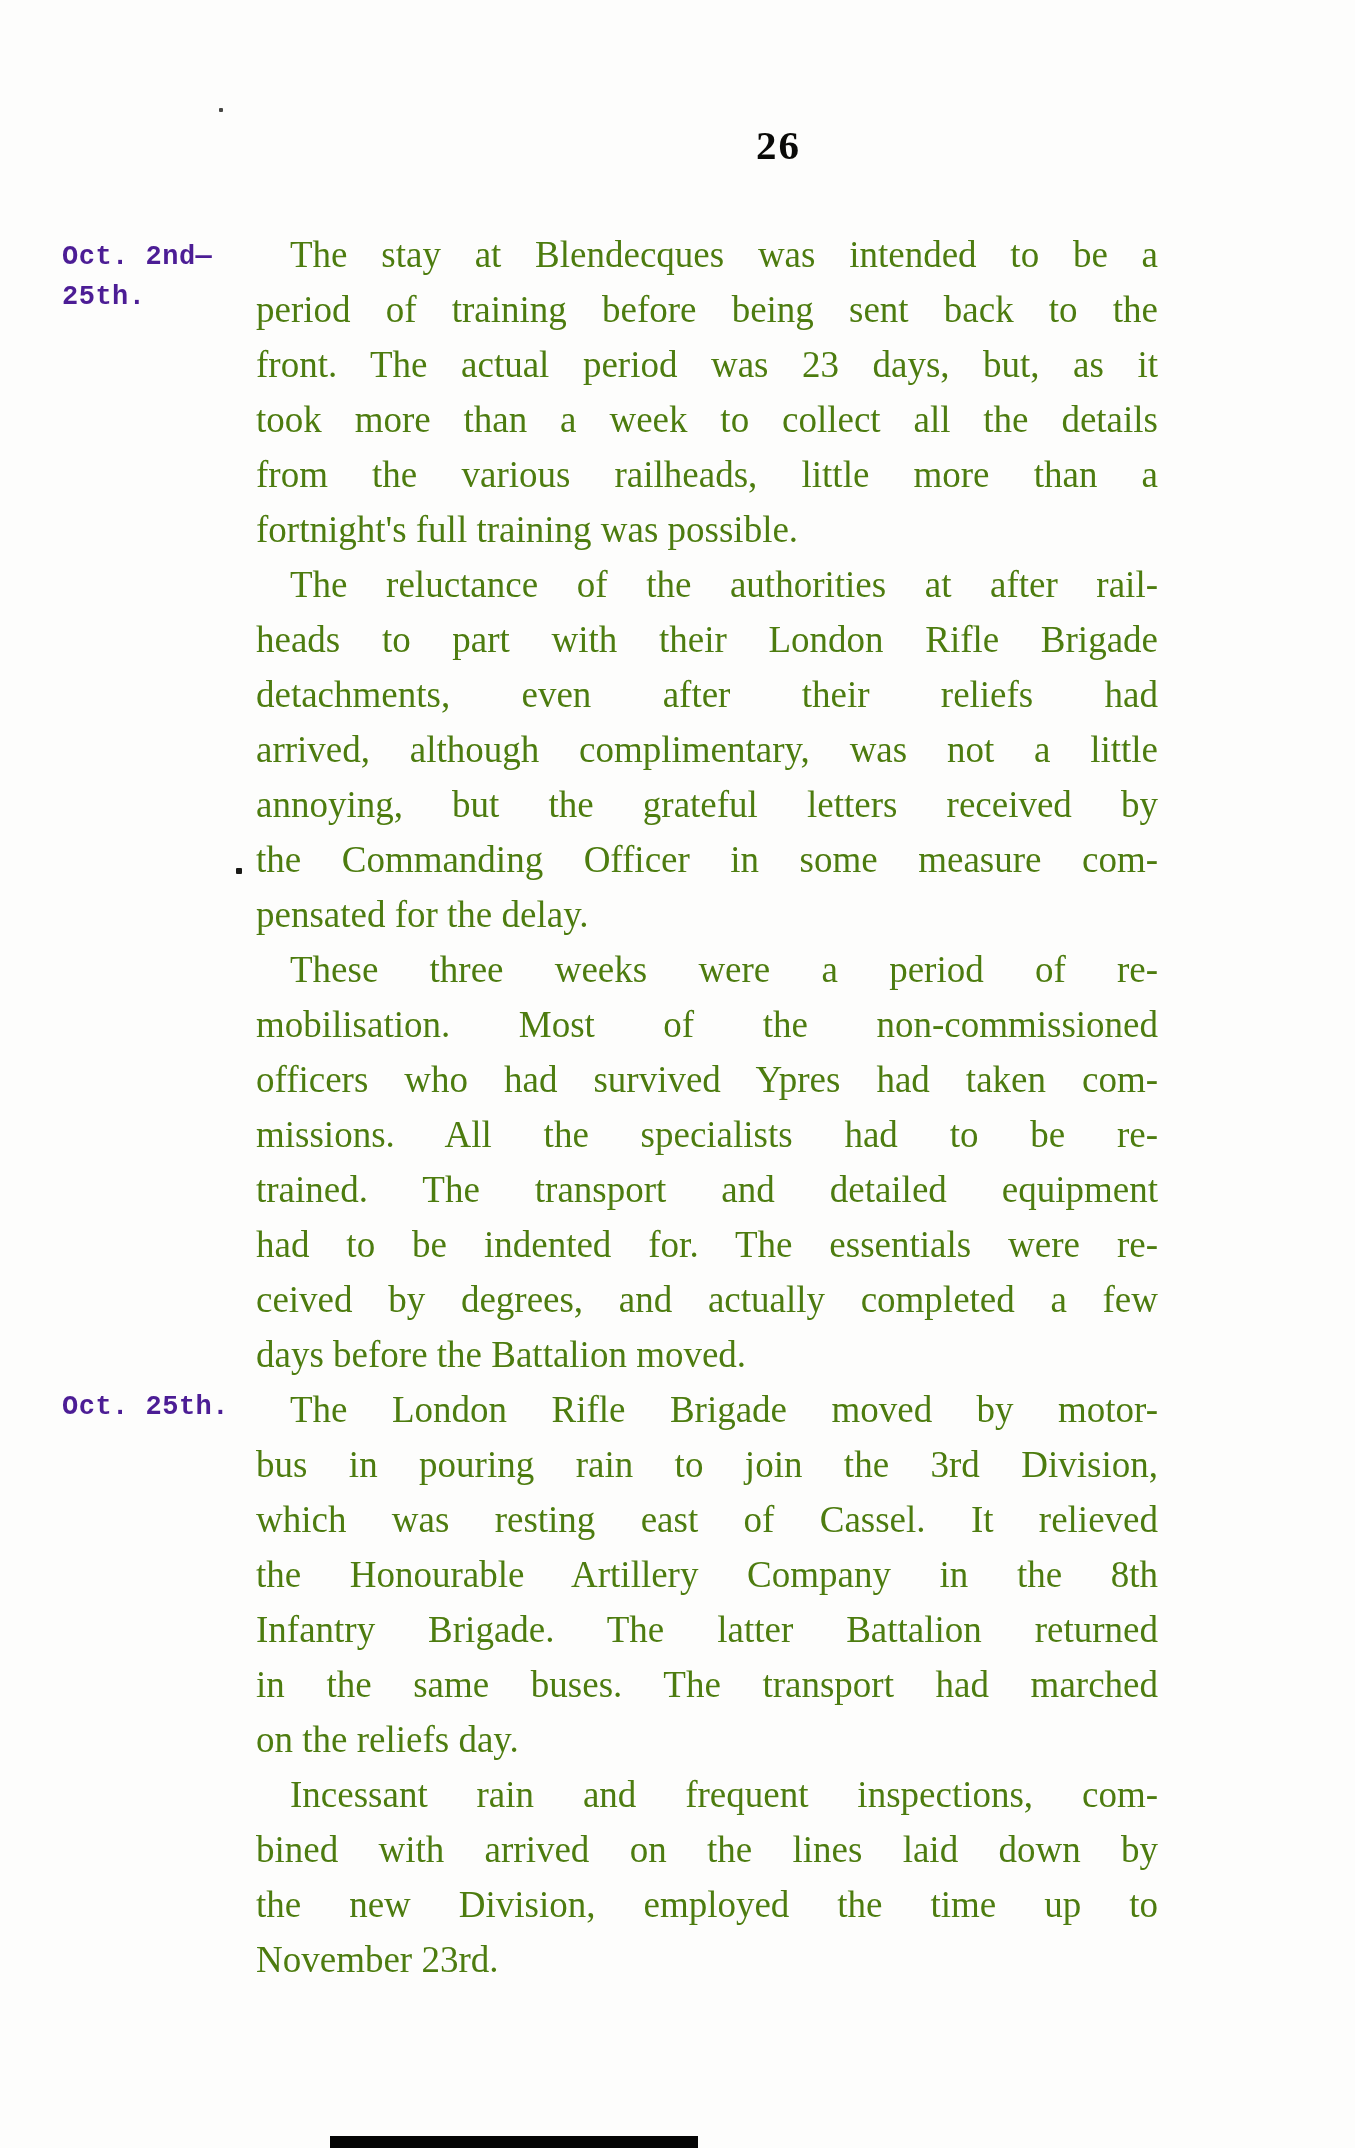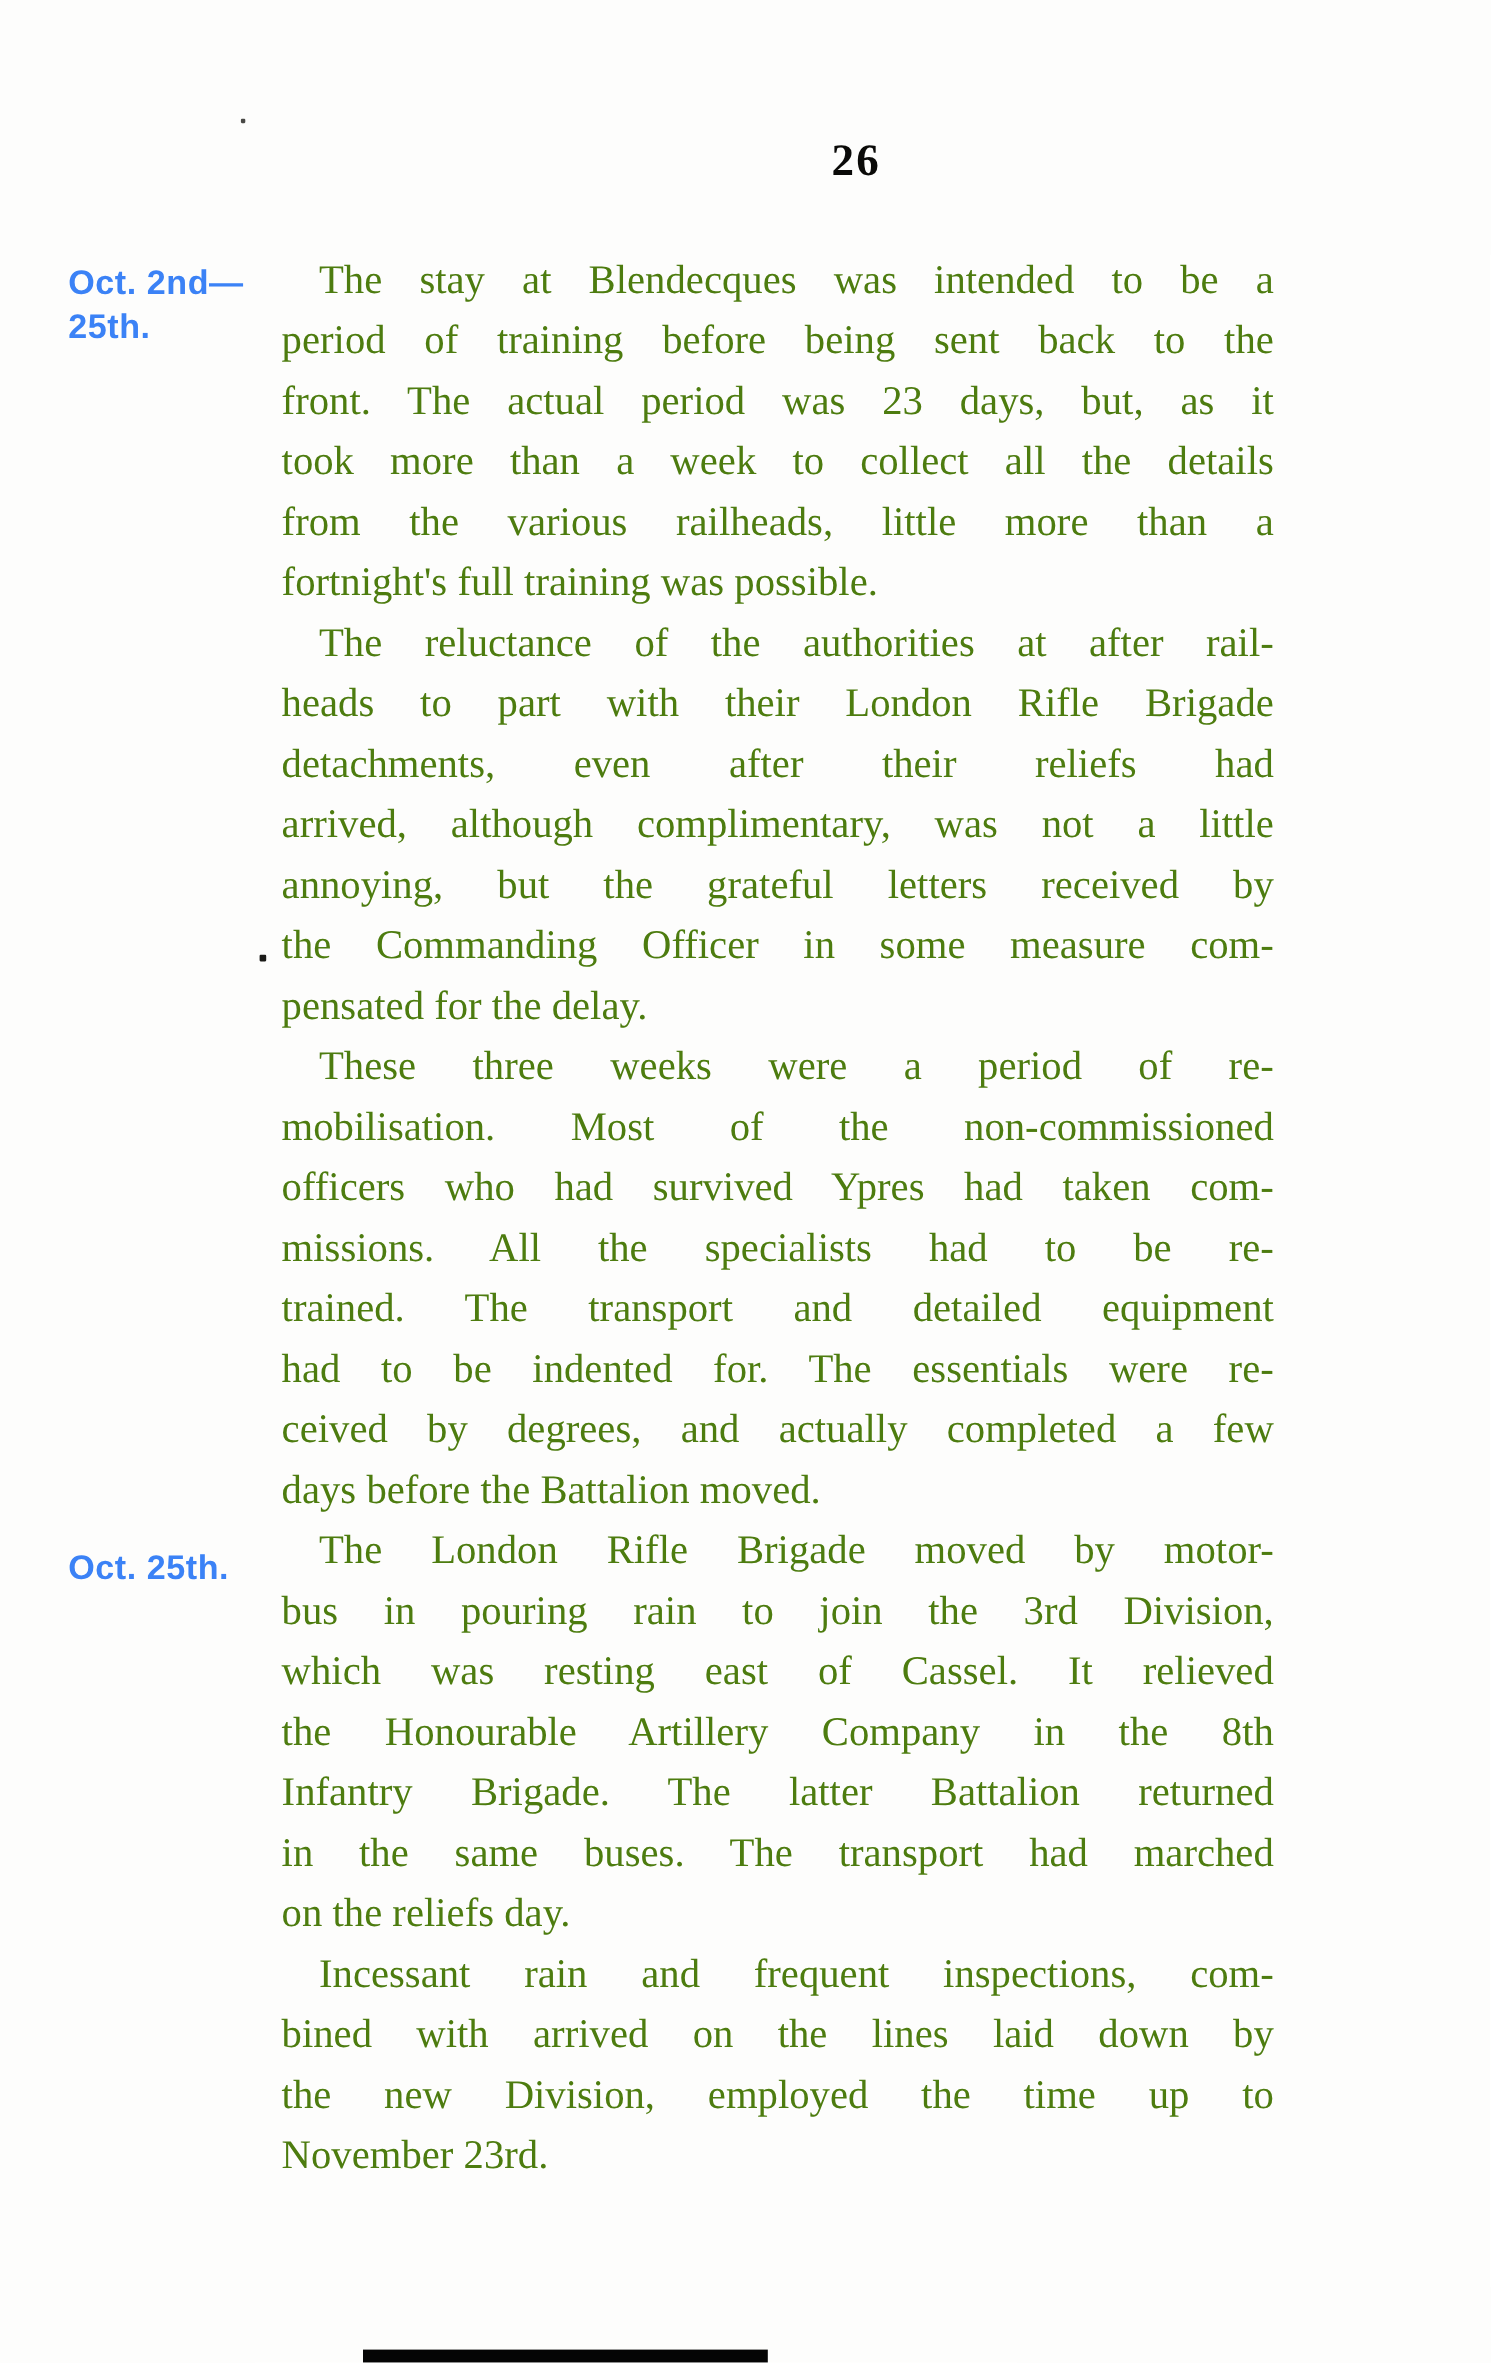--- a/index.html
+++ b/index.html
@@ -22,29 +22,29 @@
     top: 121px;
     font-size: 41px;
     font-weight: bold;
     letter-spacing: 2px;
     color: #0a0a08;
   }
   .margin-note {
     position: absolute;
     left: 62px;
     width: 210px;
-    font-family: Liberation Sans, sans-serif;
+    font-family: Liberation Mono, monospace;
     font-weight: bold;
-    font-size: 31px;
+    font-size: 27px;
     line-height: 40px;
     letter-spacing: 0.5px;
-    color: #3b82f6;
+    color: #4c1d95;
   }
   .note-1 { top: 237px; }
-  .note-2 { top: 1387px; margin-top: 18px; }
+  .note-2 { top: 1387px; }
   .body-column {
     position: absolute;
     left: 256px;
     top: 227px;
     width: 902px;
   }
   .line {
     height: 55px;
     line-height: 55px;
     font-size: 37px;

